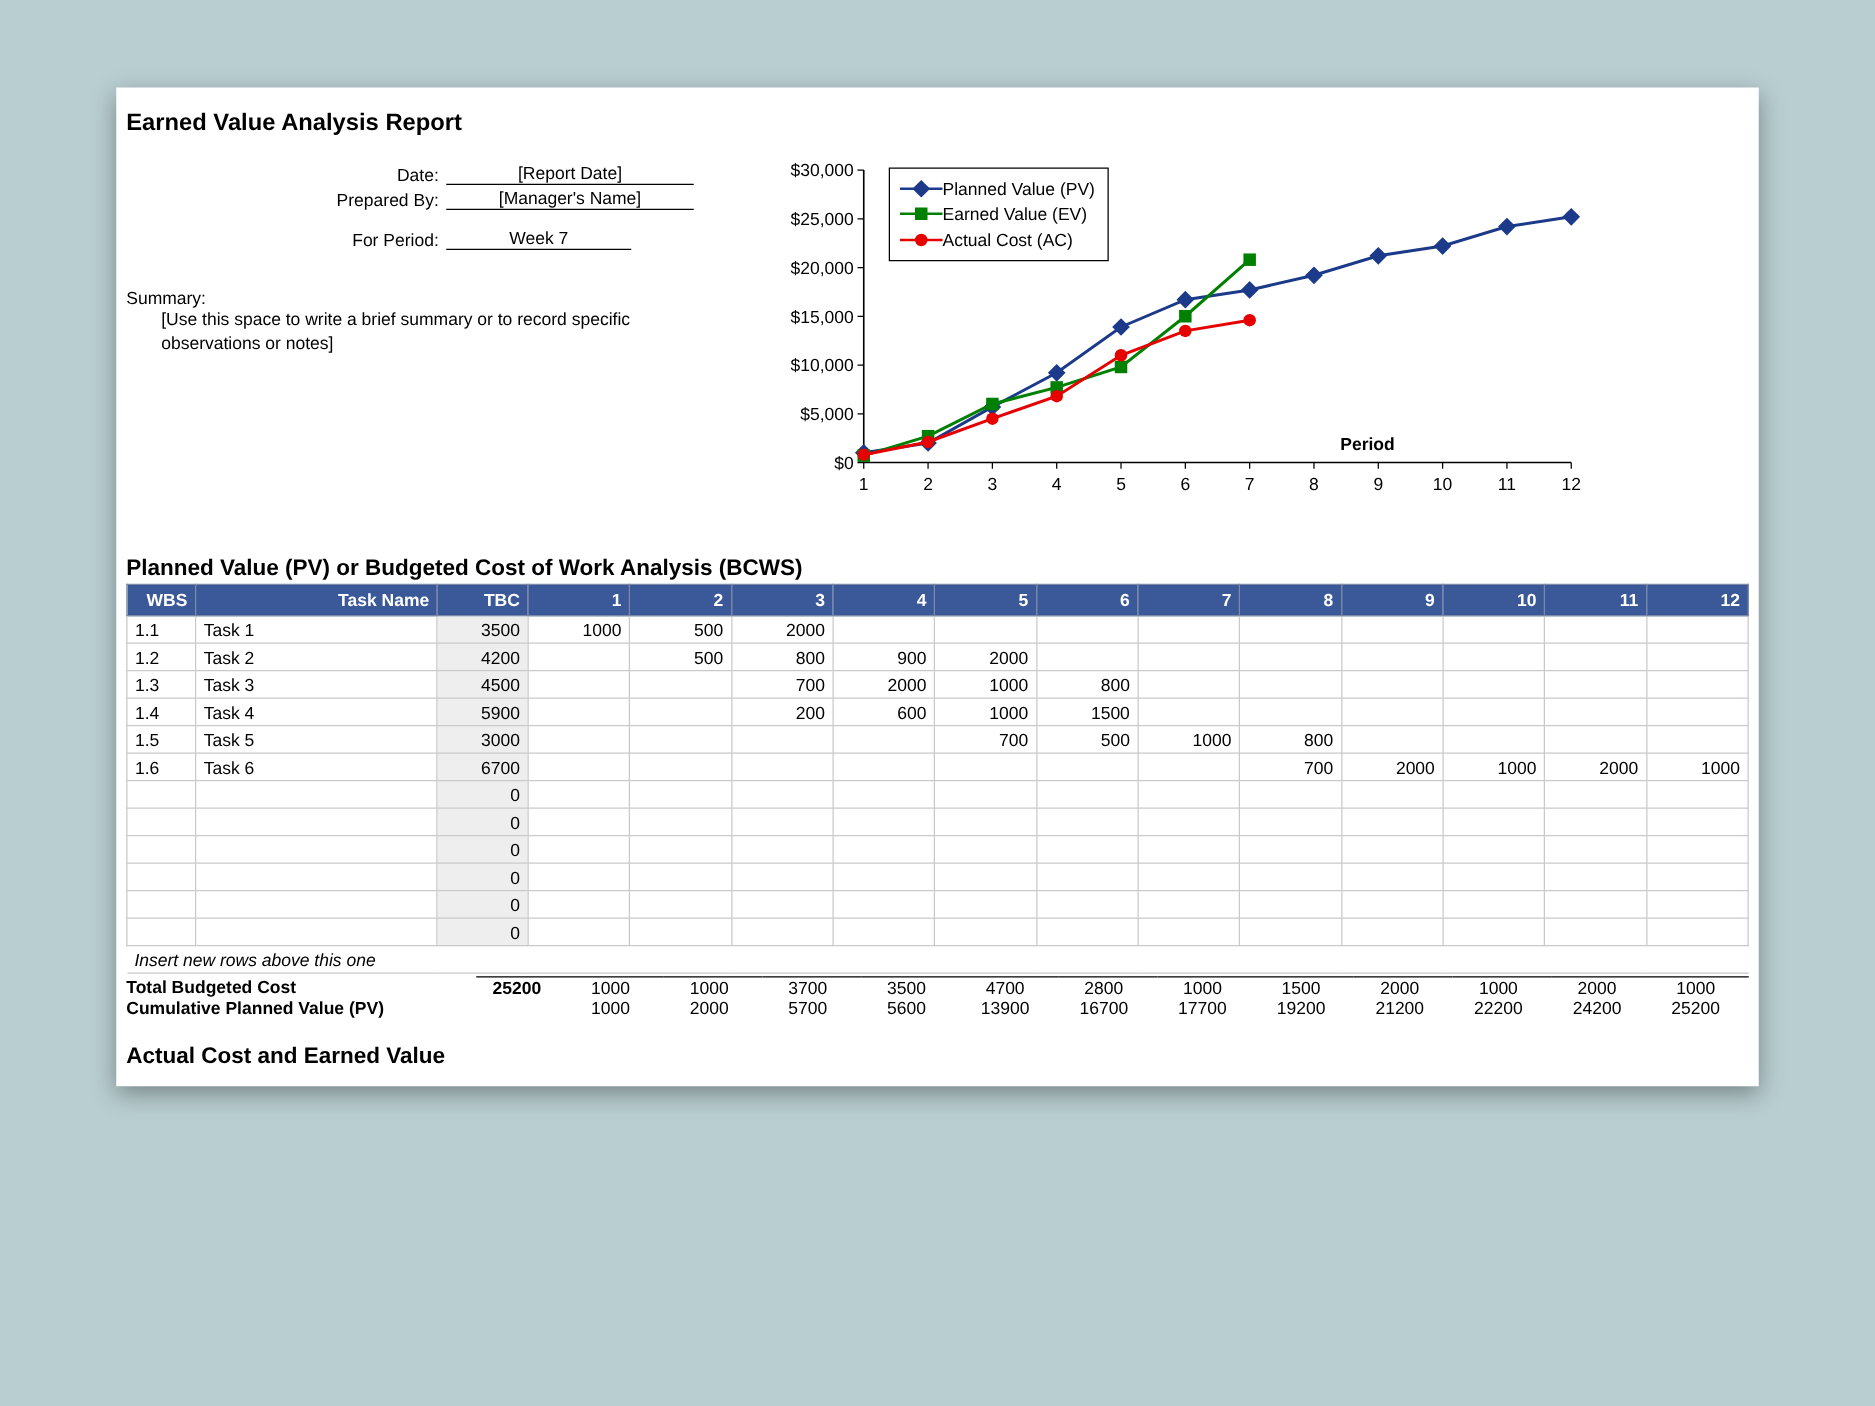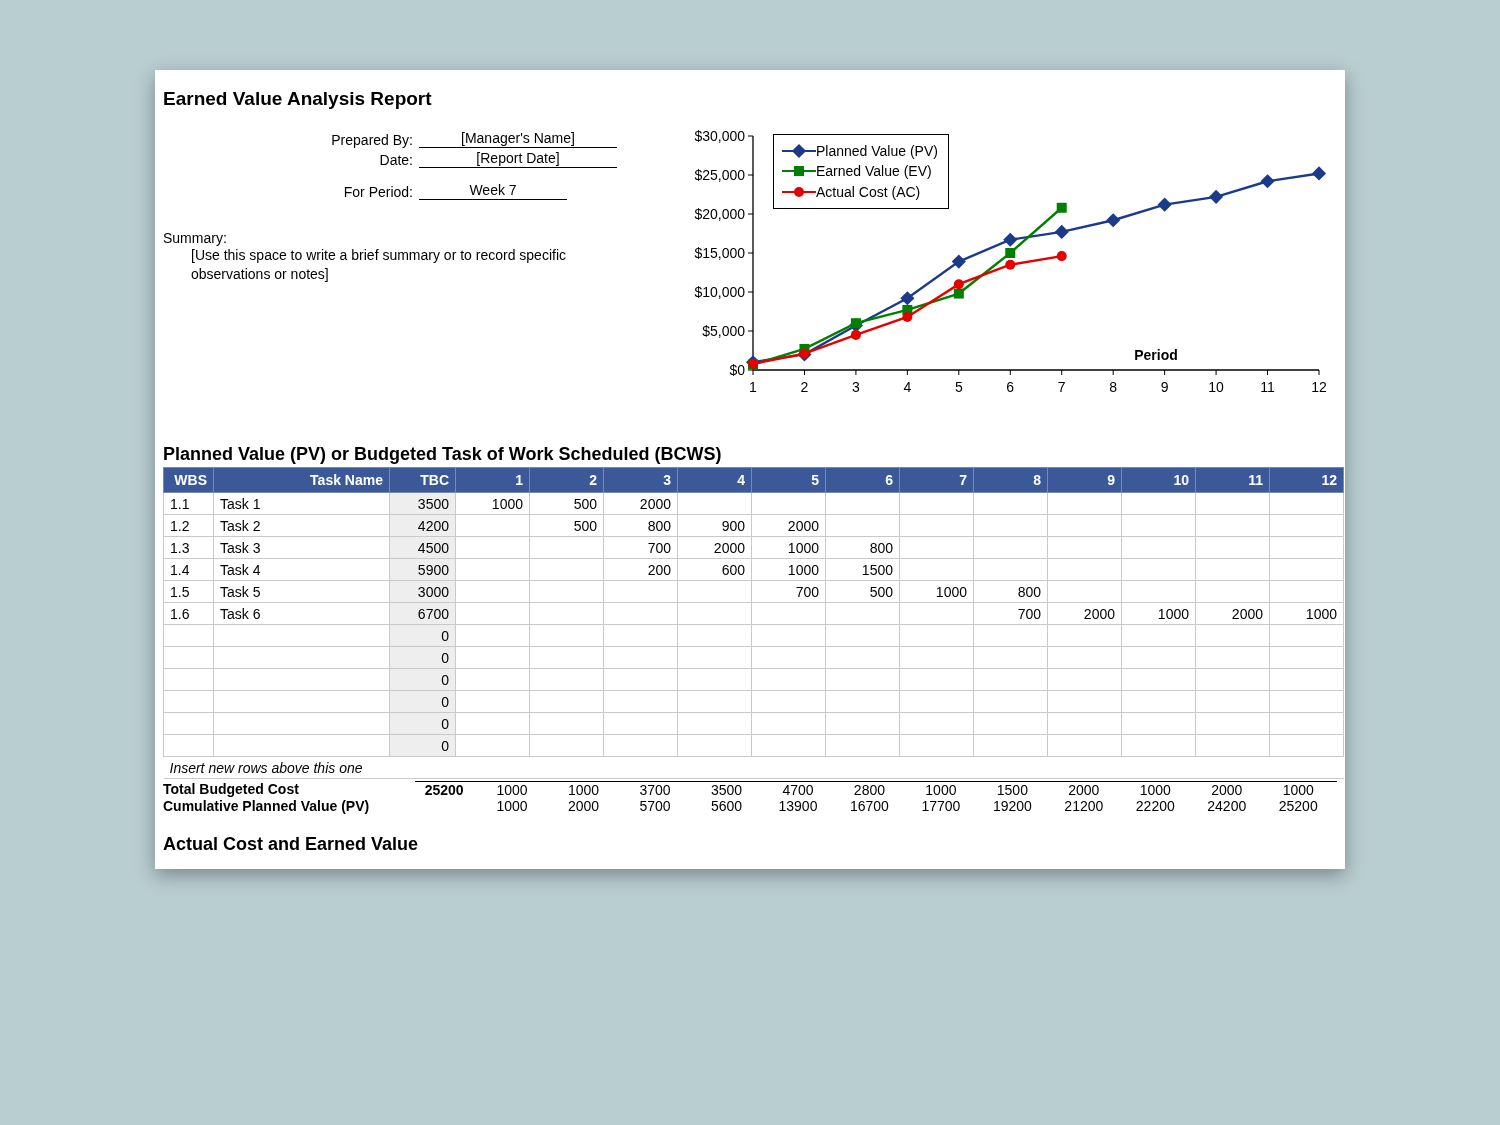--- a/index.html
+++ b/index.html
@@ -3,21 +3,21 @@
 <meta charset="utf-8">
 <style>
   html,body{margin:0;padding:0;}
   body{
     background:#b9ced1;
     font-family:Arial,"Helvetica Neue",Helvetica,sans-serif;
     font-size:14px;color:#000;
     padding:70px 30px 150px;
   }
   .sheet{
-    width:1190px;margin:0 auto;background:#fff;
+    width:1314px;margin:0 auto;background:#fff;
     box-shadow:0 6px 18px rgba(0,0,0,.35);
     position:relative;
   }
   .inner{padding:18px 8px 14px 8px;}
   h1.report{font-size:19px;font-weight:bold;margin:0 0 18px 0;}
 
   
   .form-rows{font-size:14px;}
   .form-row{display:flex;align-items:flex-end;margin:2px 0;}
   .form-row .lbl{width:250px;text-align:right;padding-right:6px;}
@@ -71,26 +71,26 @@
 
 <div class="sheet">
  <div class="inner">
   <h1 class="report">Earned Value Analysis Report</h1>
 
   <div class="top">
 
     <div class="top-left">
       <div class="form-rows">
         <div class="form-row">
+          <span class="lbl">Date:</span>
+          <span class="val" style="min-width:190px">[Report Date]</span>
+        </div>
+        <div class="form-row">
           <span class="lbl">Prepared By:</span>
           <span class="val" style="min-width:190px">[Manager's Name]</span>
-        </div>
-        <div class="form-row">
-          <span class="lbl">Date:</span>
-          <span class="val" style="min-width:190px">[Report Date]</span>
         </div>
         <div class="form-row period">
           <span class="lbl">For Period:</span>
           <span class="val" style="min-width:140px">Week 7</span>
         </div>
       </div>
       <div class="summary-label">Summary:</div>
       <div class="summary-text">[Use this space to write a brief summary or to record specific observations or notes]</div>
     </div>
 
@@ -185,21 +185,21 @@
                 <span class="leg-line" style="background:#e60000">
                   <span class="mk circle"></span>
                 </span>
                 <span>Actual Cost (AC)</span>
               </div>
         </div>
       </div>
     </div>
   </div>
 
-  <h2 class="sec">Planned Value (PV) or Budgeted Task of Work Scheduled (BCWS)</h2>
+  <h2 class="sec">Planned Value (PV) or Budgeted Cost of Work Analysis (BCWS)</h2>
   <table class="pv">
     <colgroup>
       <col style="width:50px">
           <col style="width:176px">
           <col style="width:66px">
       <col style="width:74px">
           <col style="width:74px">
           <col style="width:74px">
           <col style="width:74px">
       <col style="width:74px">

